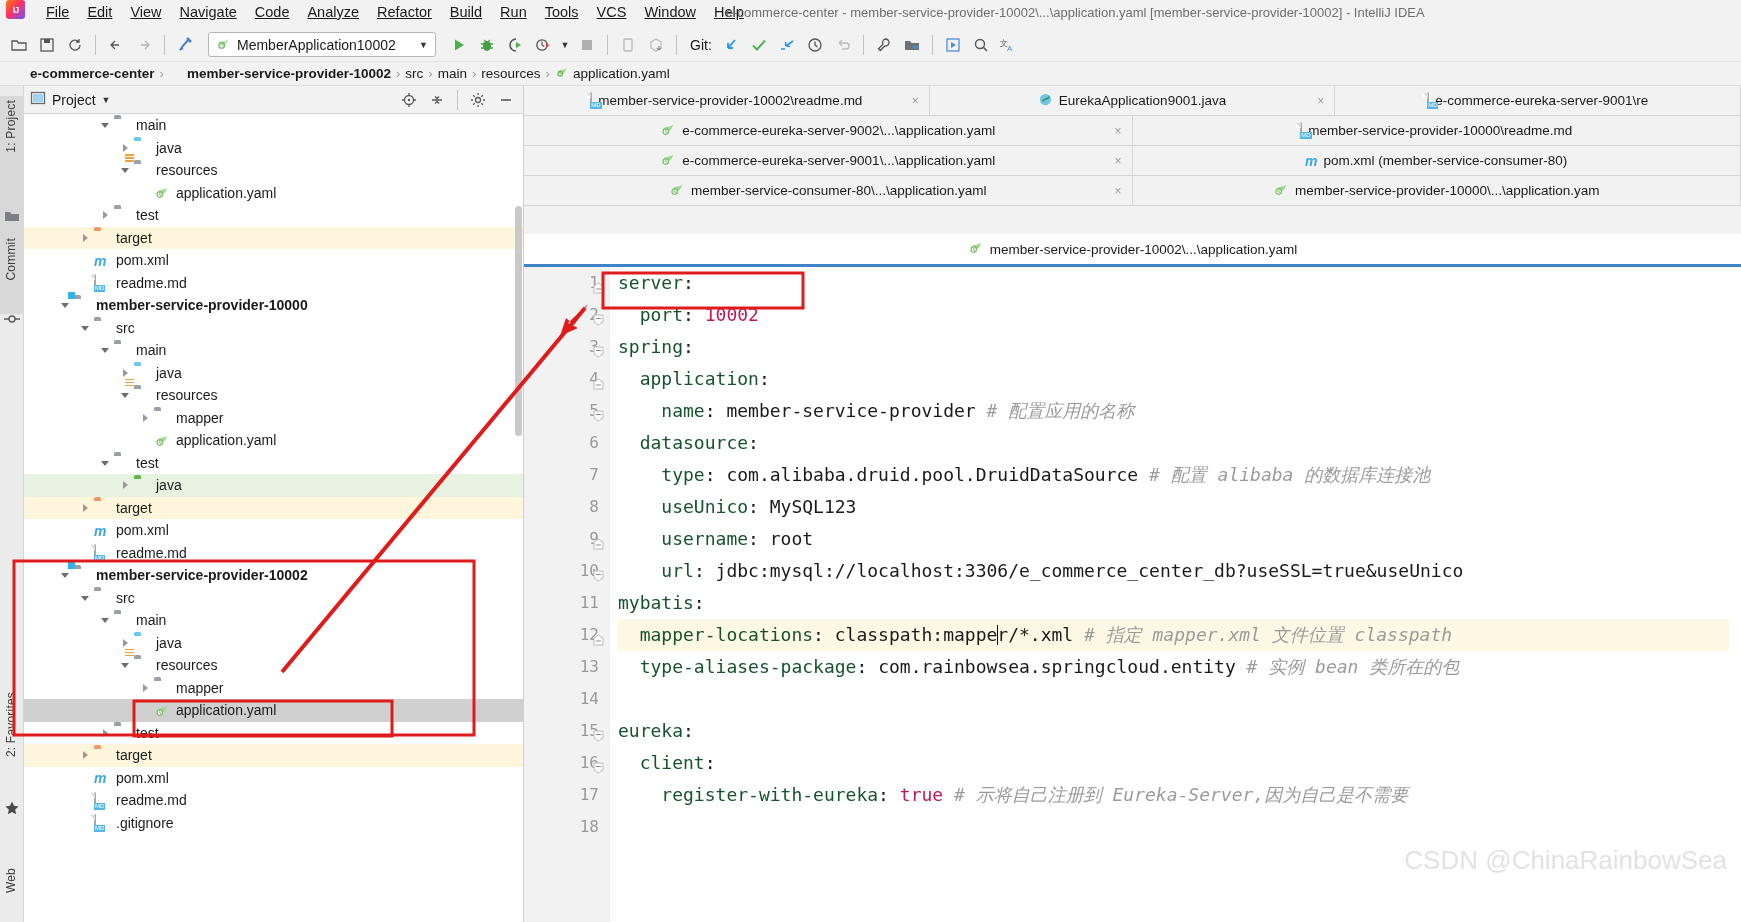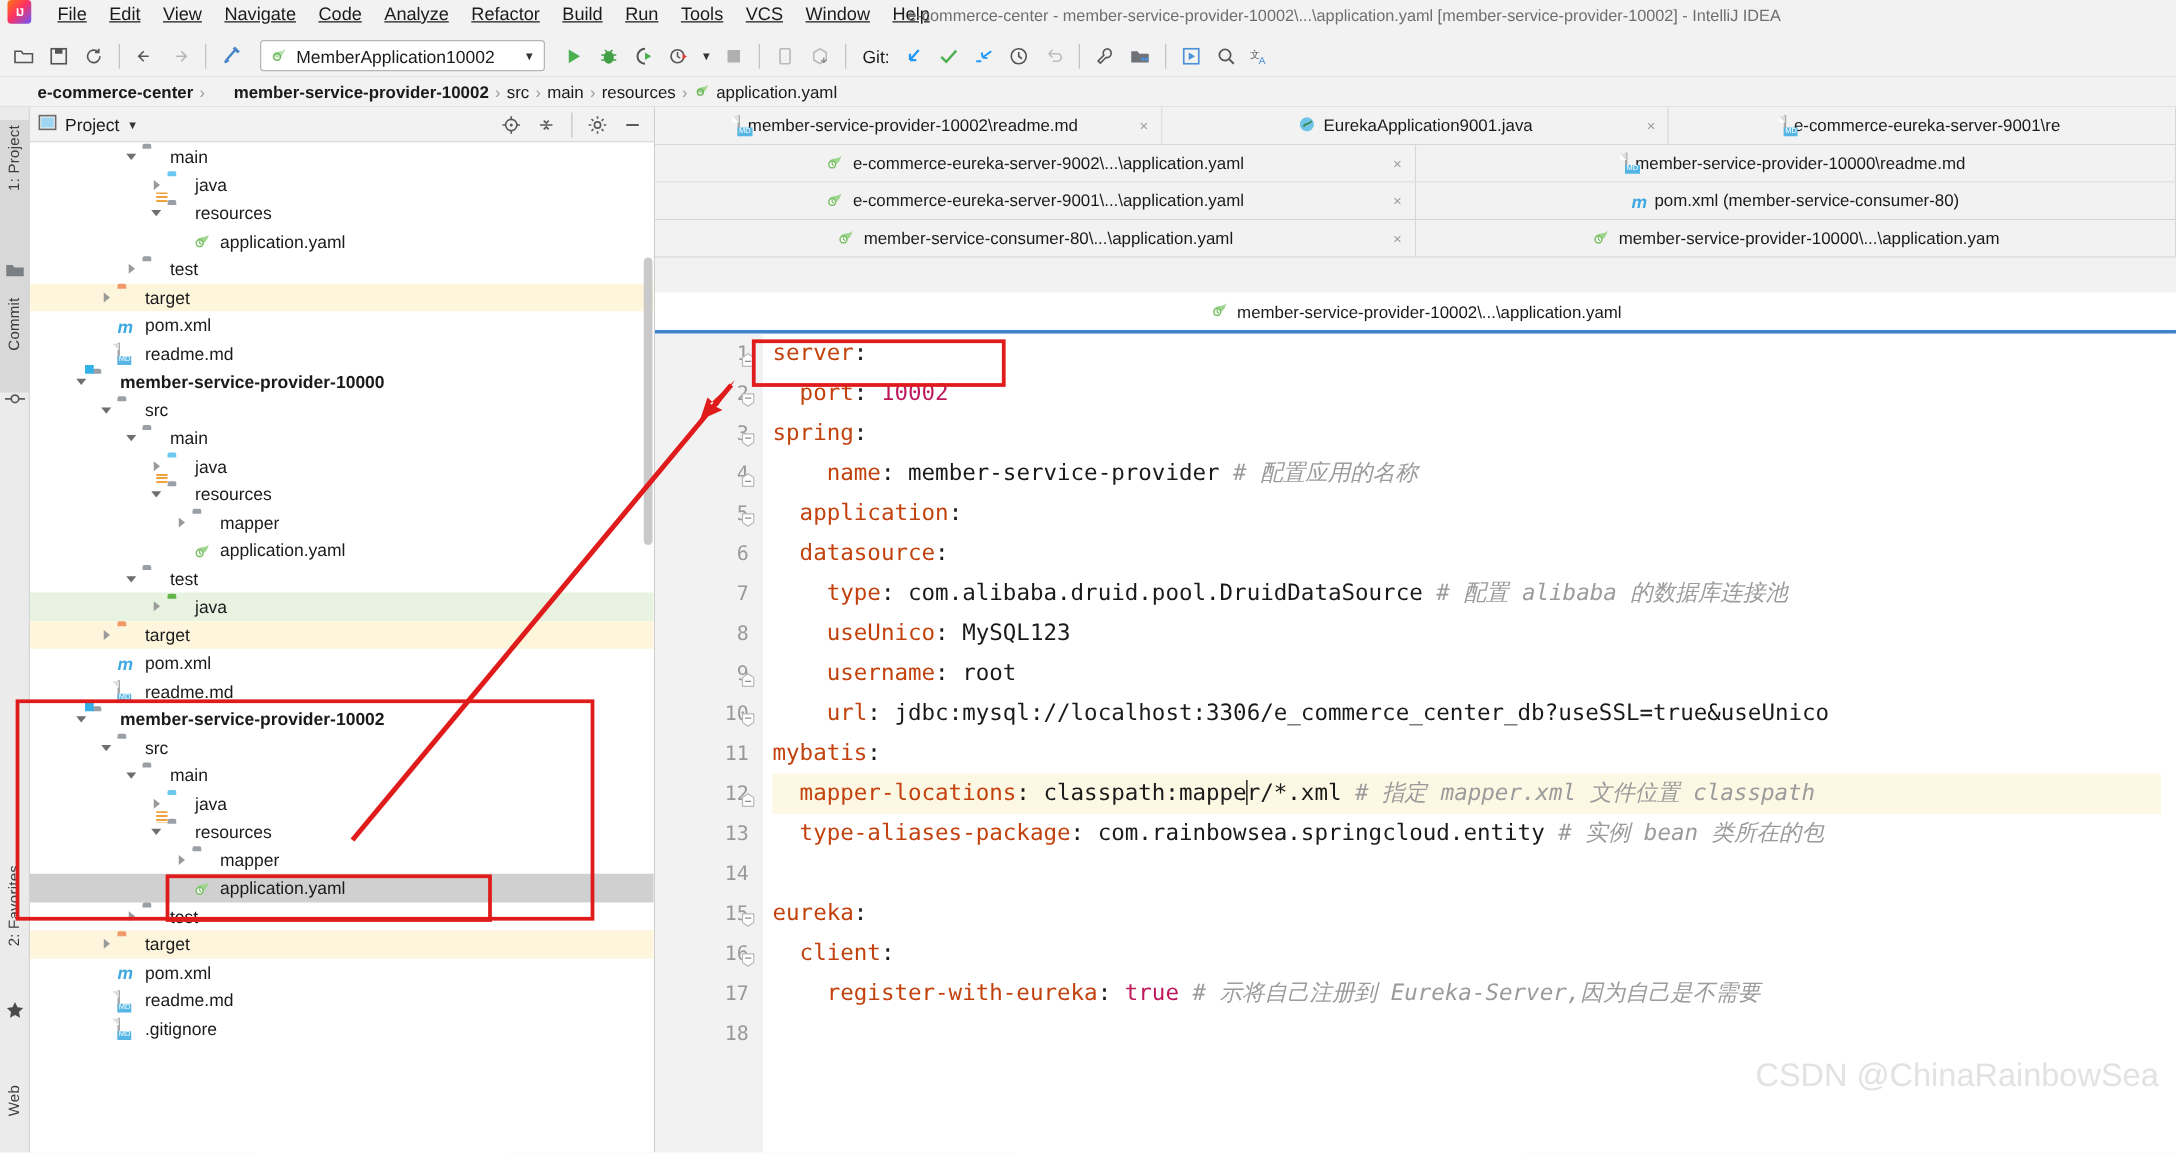--- a/index.html
+++ b/index.html
@@ -268,21 +268,21 @@
   .code {
     flex: 1;
     position: relative;
     font-family: "DejaVu Sans Mono", monospace;
     font-size: 18px;
     padding-left: 8px;
     overflow: hidden;
   }
   .cline { height: 32px; line-height: 32px; white-space: pre; }
   .cline.hl { background:#fdf8e4; }
-  .k { color:#c2410c; }
+  .k { color:#14532d; }
   .v { color:#1a1a1a; }
   .num { color:#be185d; }
   .cm { color:#9b9b9b; font-style: italic; }
   .caret { display:inline-block; width:1px; height:20px; background:#000; vertical-align:-4px; margin:0 -0.5px; }
 
   
   .editor-scroll { position:absolute; right:0; top:0; width:12px; height:100%; background:#fff;}
 
   
   .overlay { position:absolute; left:0; top:0; width:1741px; height:922px; pointer-events:none; }
@@ -956,22 +956,22 @@
           <div class="ln" style="position: relative;">17<span style="position: absolute; right: 5px; margin-top: -26px;"><svg width="11" height="12" viewBox="0 0 11 12">
                 <path d="M1 1h9v7L5.5 11 1 8z" fill="#fff" stroke="#b9b9b9" stroke-width="1"></path>
                 <path d="M3 4.5h5" stroke="#8d8d8d" stroke-width="1"></path>
               </svg></span></div>
           <div class="ln">18</div>
         </div>
       <div class="code" id="code">
           <div class="cline"><span class="k">server</span><span class="v">:</span></div>
           <div class="cline">  <span class="k">port</span><span class="v">: </span><span class="num">10002</span></div>
           <div class="cline"><span class="k">spring</span><span class="v">:</span></div>
+          <div class="cline">  <span class="k">application</span><span class="v">:</span></div>
           <div class="cline">    <span class="k">name</span><span class="v">: </span><span class="v">member-service-provider</span><span class="cm"> # 配置应用的名称</span></div>
-          <div class="cline">  <span class="k">application</span><span class="v">:</span></div>
           <div class="cline">  <span class="k">datasource</span><span class="v">:</span></div>
           <div class="cline">    <span class="k">type</span><span class="v">: </span><span class="v">com.alibaba.druid.pool.DruidDataSource</span><span class="cm"> # 配置 alibaba 的数据库连接池</span></div>
           <div class="cline">    <span class="k">useUnico</span><span class="v">: </span><span class="v">MySQL123</span></div>
           <div class="cline">    <span class="k">username</span><span class="v">: </span><span class="v">root</span></div>
           <div class="cline">    <span class="k">url</span><span class="v">: </span><span class="v">jdbc:mysql://localhost:3306/e_commerce_center_db?useSSL=true&amp;useUnico</span></div>
           <div class="cline"><span class="k">mybatis</span><span class="v">:</span></div>
           <div class="cline hl">  <span class="k">mapper-locations</span><span class="v">: </span><span class="v">classpath:mappe</span><span class="caret"></span><span class="v">r/*.xml</span><span class="cm"> # 指定 mapper.xml 文件位置 classpath</span></div>
           <div class="cline">  <span class="k">type-aliases-package</span><span class="v">: </span><span class="v">com.rainbowsea.springcloud.entity</span><span class="cm"> # 实例 bean 类所在的包</span></div>
           <div class="cline"></div>
           <div class="cline"><span class="k">eureka</span><span class="v">:</span></div>

